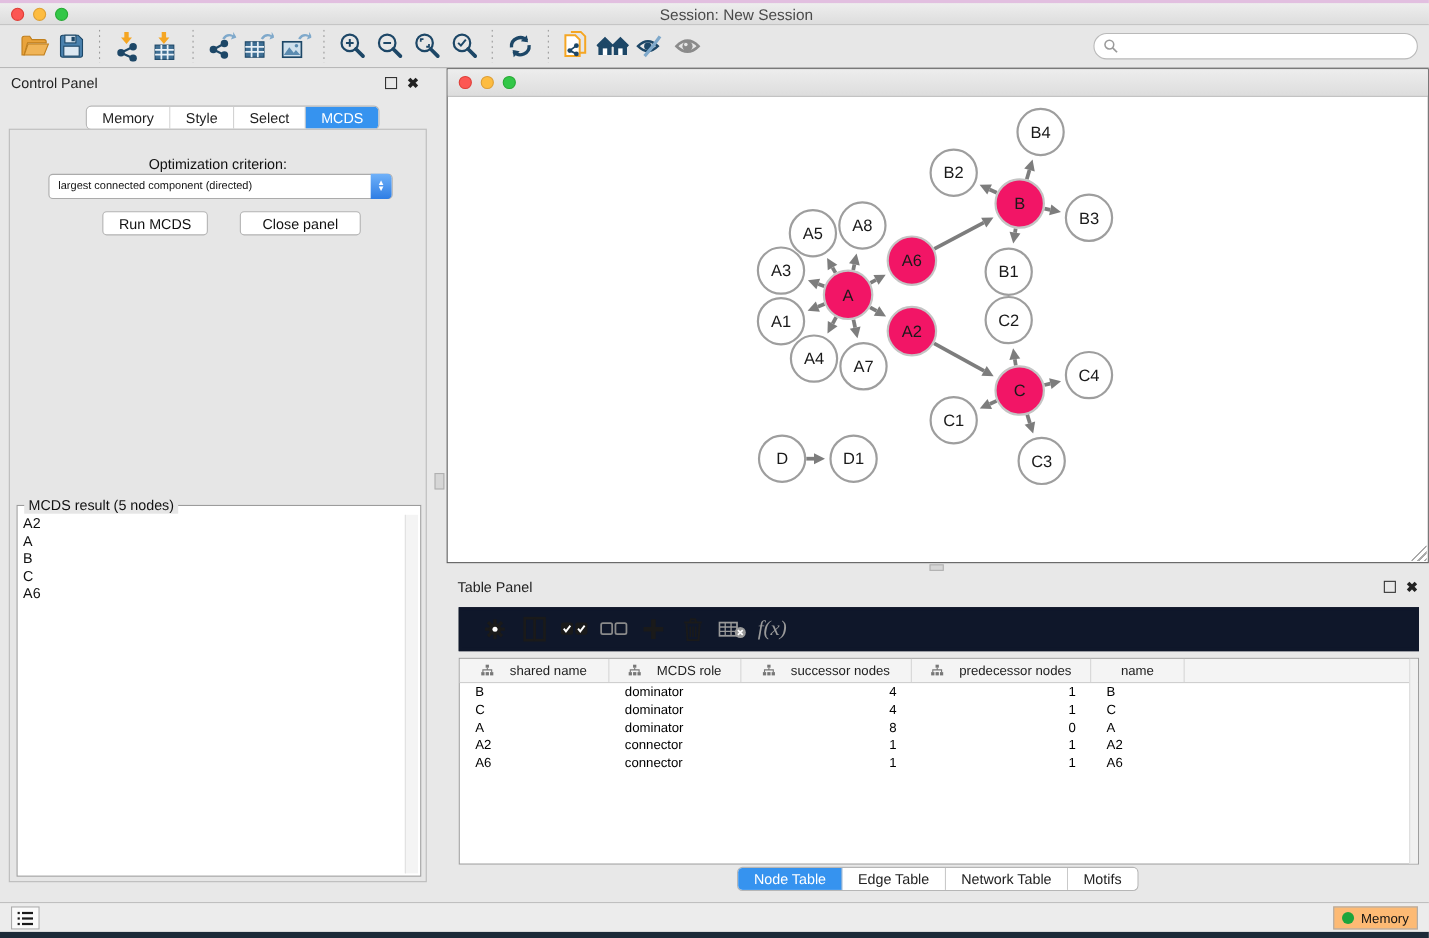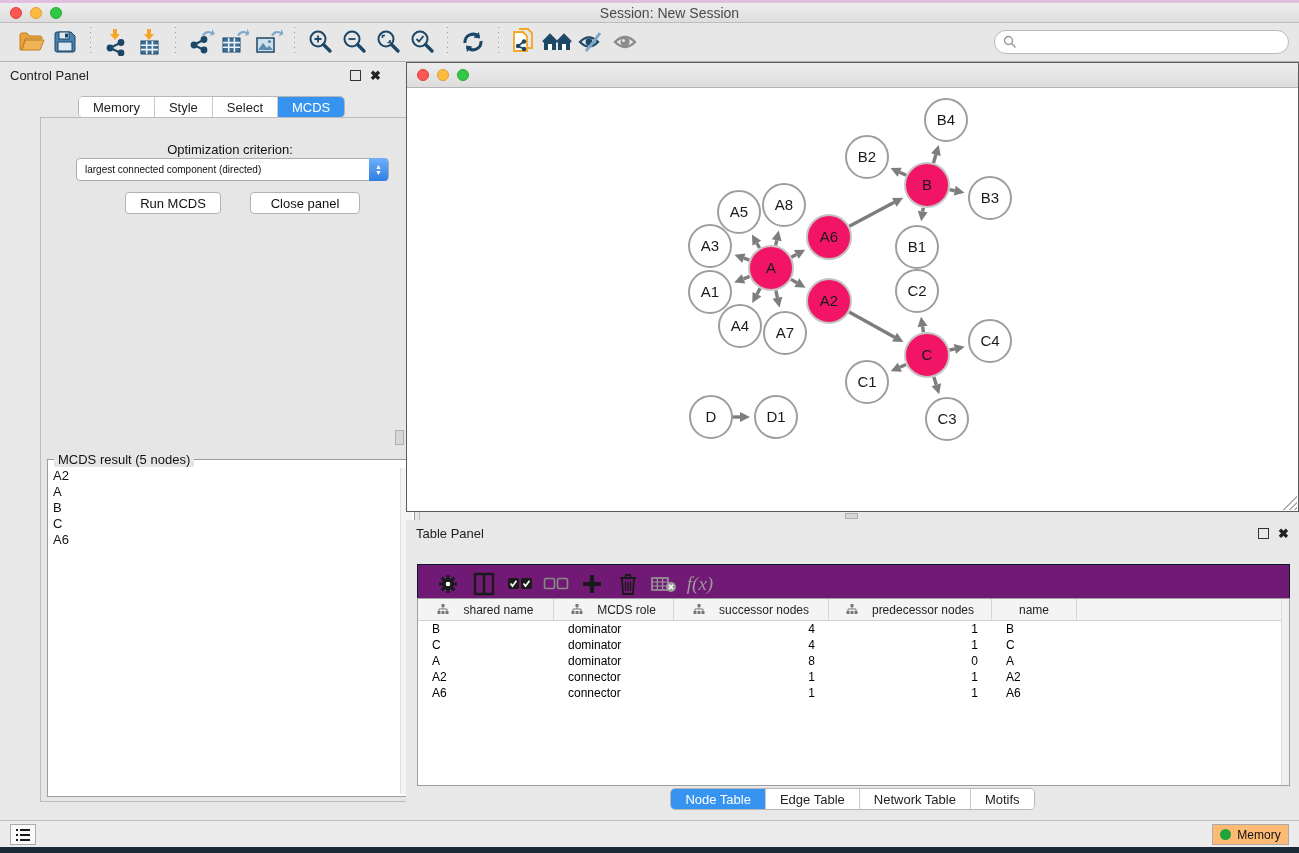--- a/index.html
+++ b/index.html
@@ -41,21 +41,21 @@
   .panel-head .p-title { font-size:13px; color:#222; flex:1; }
   .mini-float { width:11px; height:11px; border:1.5px solid #333; display:inline-block; margin-right:9px; }
   .mini-close { font-size:13px; font-weight:bold; color:#222; line-height:11px; }
   .cp-tabs { position:absolute; left:78px; top:34px; height:22px; display:flex;
     border:1px solid #b6b6b6; border-radius:5px; overflow:hidden; background:#fff; }
   .cp-tab { padding:0 14px; font-size:13px; color:#222; display:flex; align-items:center;
     border-right:1px solid #c9c9c9; background:#fff; }
   .cp-tab:last-child { border-right:none; }
   .cp-tab.active { background:#3693ef; color:#fff; }
   .cp-body { position:absolute; left:8px; top:55px; width:380px; height:685px;
-    border:1px solid #bcbcbc; background:#e6e6e6;margin-left:32px; }
+    border:1px solid #bcbcbc; background:#e6e6e6; }
   .opt-label { position:absolute; left:0; top:24px; width:100%; text-align:center; font-size:13px; color:#111; }
   .opt-select { position:absolute; left:35px; top:40px; width:313px; height:23px; background:#fff;
     border:1px solid #ababab; border-radius:4px; display:flex; align-items:center; }
   .opt-select .sel-text { flex:1; font-size:10px; color:#111; padding-left:8px; white-space:nowrap; }
   .sel-stepper { width:19px; height:23px; margin-right:0; border-radius:0 4px 4px 0;
     background:linear-gradient(#6fb1f9,#2e7de4); display:flex; flex-direction:column;
     align-items:center; justify-content:center; color:#fff; font-size:7px; line-height:6px; }
   .cp-btn { position:absolute; height:22px; background:#fff; border:1px solid #b3b3b3; border-radius:4px;
     font-size:13px; color:#111; display:flex; align-items:center; justify-content:center; }
   .btn-run { left:84px; top:74px; width:96px; }
@@ -82,22 +82,22 @@
       linear-gradient(135deg, transparent 48%, #aaa 48%, #aaa 55%, transparent 55%,
       transparent 68%, #aaa 68%, #aaa 75%, transparent 75%,
       transparent 88%, #aaa 88%, #aaa 95%, transparent 95%); }
   .grip-left { position:absolute; left:395px; top:430px; width:9px; height:15px;
     background:#d6d6d6; border:1px solid #b0b0b0; }
   .grip-bottom { position:absolute; left:845px; top:513px; width:13px; height:6px;
     background:#d6d6d6; border:1px solid #b0b0b0; }
 
   
   .table-panel { position:absolute; left:406px; top:520px; width:893px; height:295px; background:#e8e8e8; }
-  .tp-toolbar { position:absolute; left:11px; top:44px; width:873px; height:40px;
-    background:#701a75; border:1px solid #0f172a; display:flex; align-items:center; padding-left:12px; }
+  .tp-toolbar { position:absolute; left:11px; top:32px; width:873px; height:40px;
+    background:#0f172a; border:3px solid #0f172a; display:flex; align-items:center; padding-left:12px; }
   .tp-btn { width:36px; height:34px; display:flex; align-items:center; justify-content:center; }
   .fx-label { font-family:"Liberation Serif", serif; font-style:italic; font-size:19px; color:#9a9a9a; }
   .tp-table { position:absolute; left:11px; top:78px; width:873px; height:188px;
     background:#fff; border:1px solid #9e9e9e; }
   .tp-header { display:flex; height:22px; border-bottom:1px solid #cfcfcf; background:#f4f4f4; }
   .tp-hcell { display:flex; align-items:center; justify-content:center; gap:14px;
     font-size:12px; color:#222; border-right:1px solid #d6d6d6; height:100%; }
   .tp-row { display:flex; height:16px; align-items:center; }
   .tp-cell { font-size:12px; color:#000; padding:0 14px; white-space:nowrap; }
   .c0 { width:136px; } .c1 { width:120px; } .c2 { width:155px; } .c3 { width:163px; } .c4 { width:85px; }

